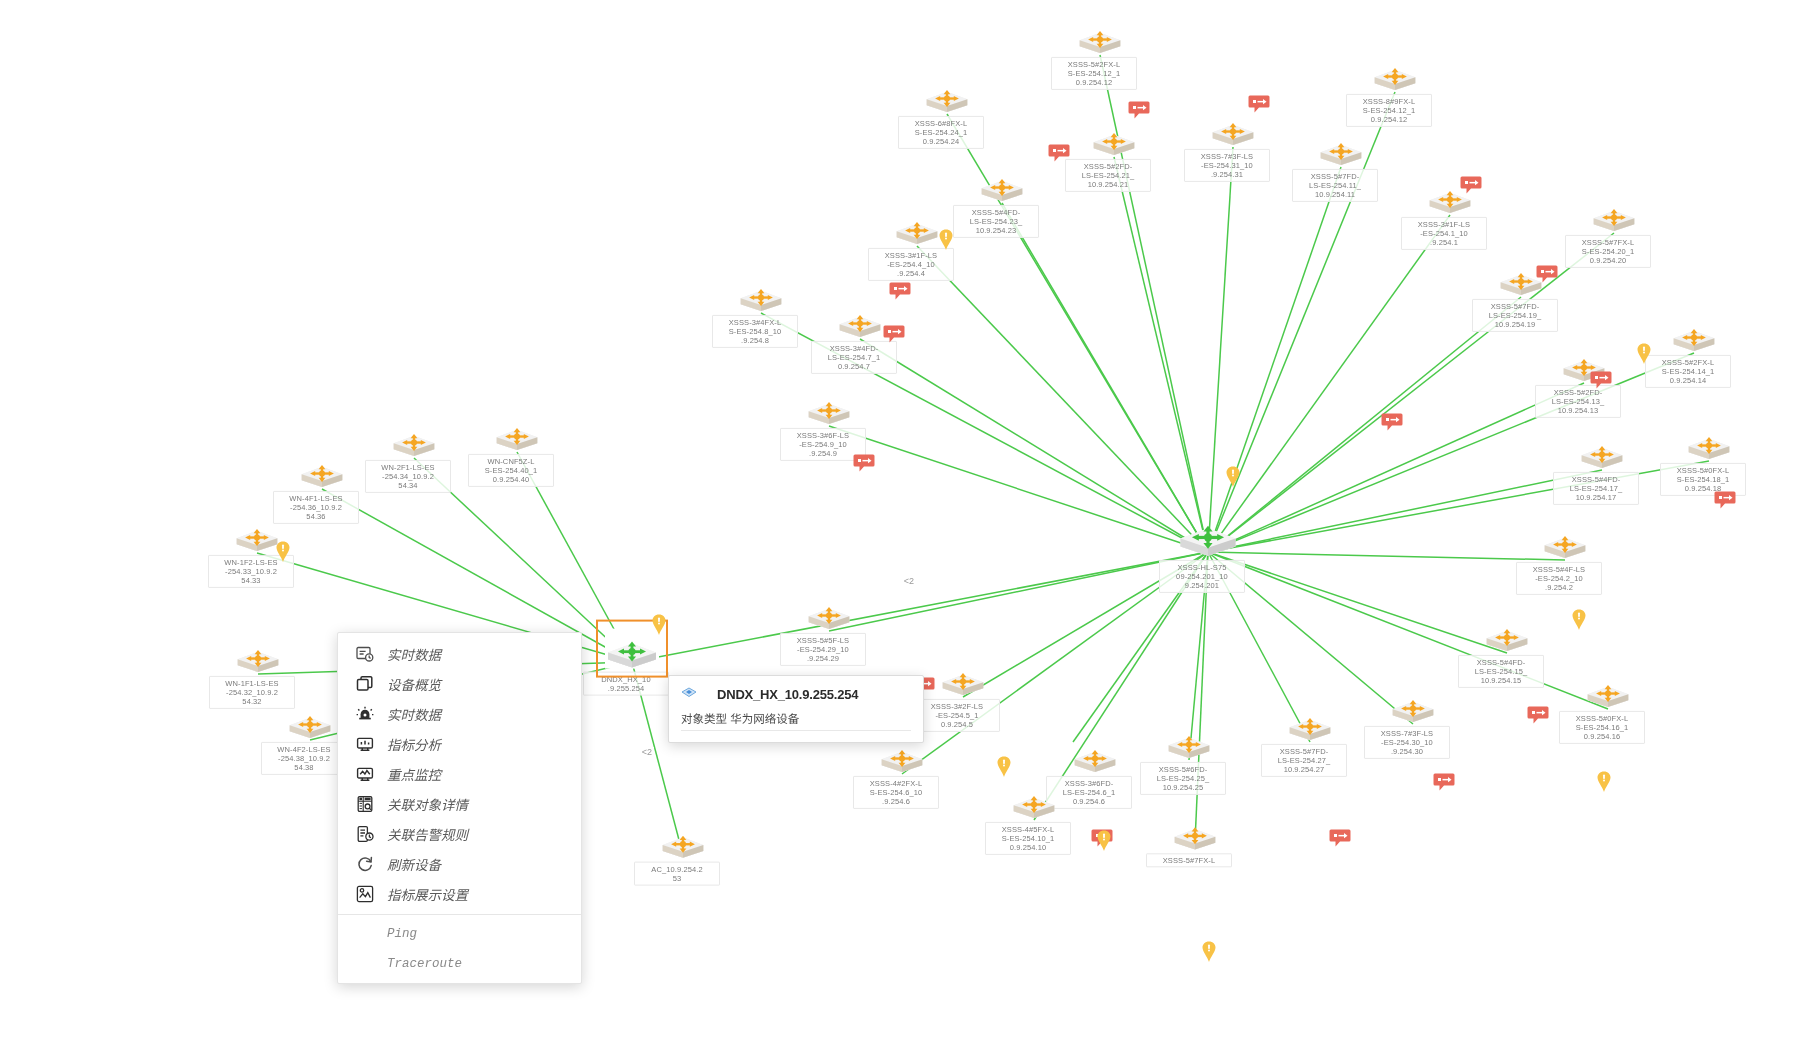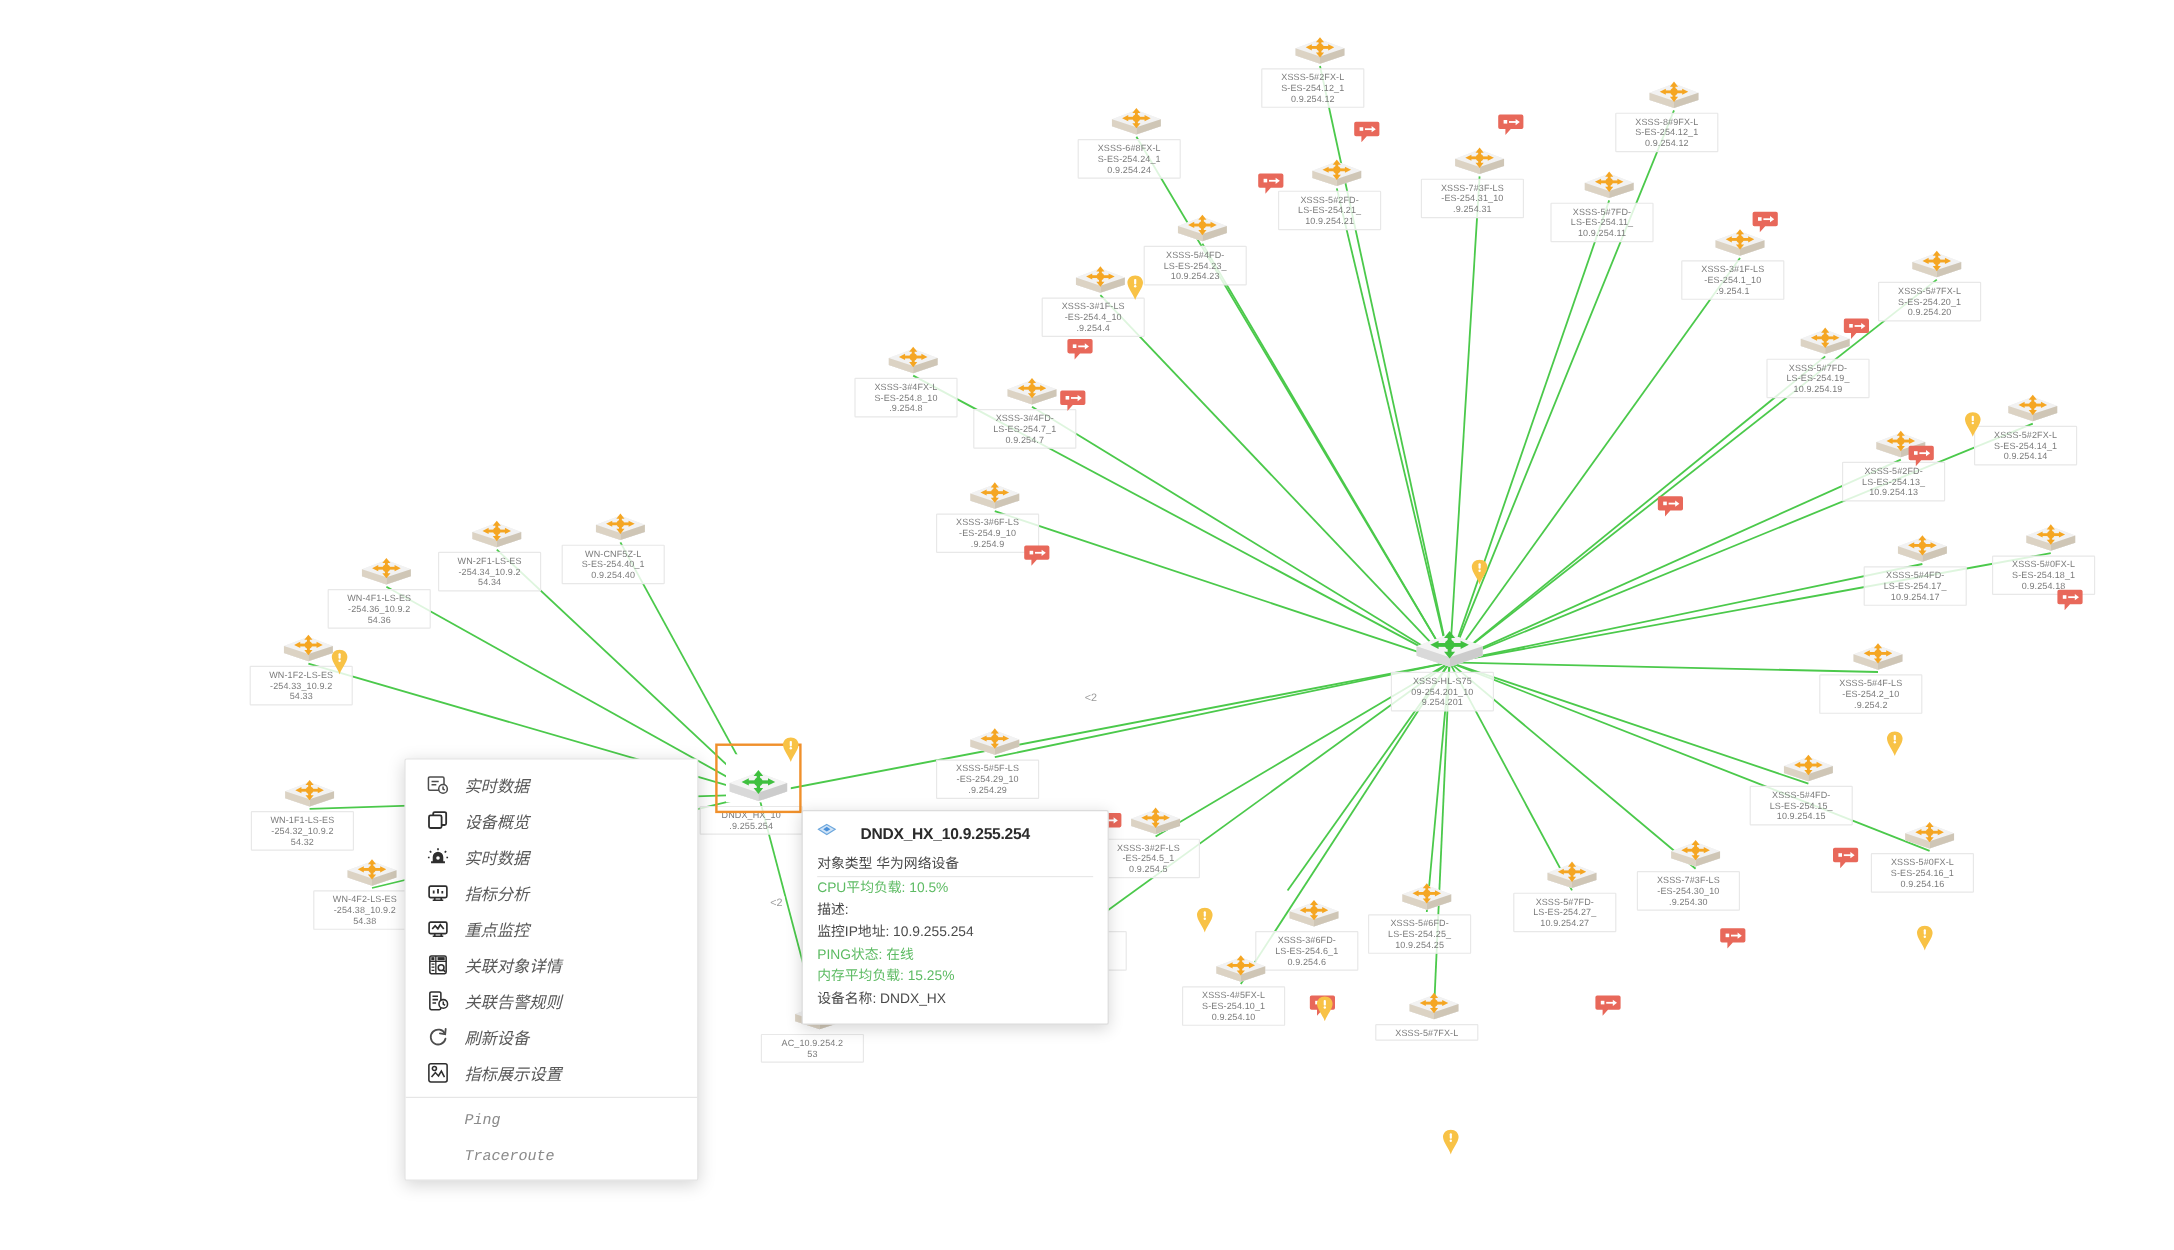--- a/index.html
+++ b/index.html
@@ -1280,21 +1280,13 @@
   <div class="tt-head">
     <span>
       <svg width="16" height="12" viewBox="0 0 16 12">
         <polygon points="8,1 15,5 8,9.5 1,5" fill="#cfe3f7" stroke="#6ea8dd" stroke-width="1"></polygon>
         <polygon points="5,5 8,3 11,5 8,7" fill="#4a90d9"></polygon>
       </svg>
     </span>
     <span class="tt-title">DNDX_HX_10.9.255.254</span>
   </div>
   <div class="tt-type">对象类型 华为网络设备</div>
-  <div id="tt-rows">
-      <div class="tt-row ok">CPU平均负载: 10.5%</div>
-      <div class="tt-row">描述:</div>
-      <div class="tt-row">监控IP地址: 10.9.255.254</div>
-      <div class="tt-row ok">PING状态: 在线</div>
-      <div class="tt-row ok">内存平均负载: 15.25%</div>
-      <div class="tt-row">设备名称: DNDX_HX</div>
-    </div>
 </div>
 
 </body></html>

